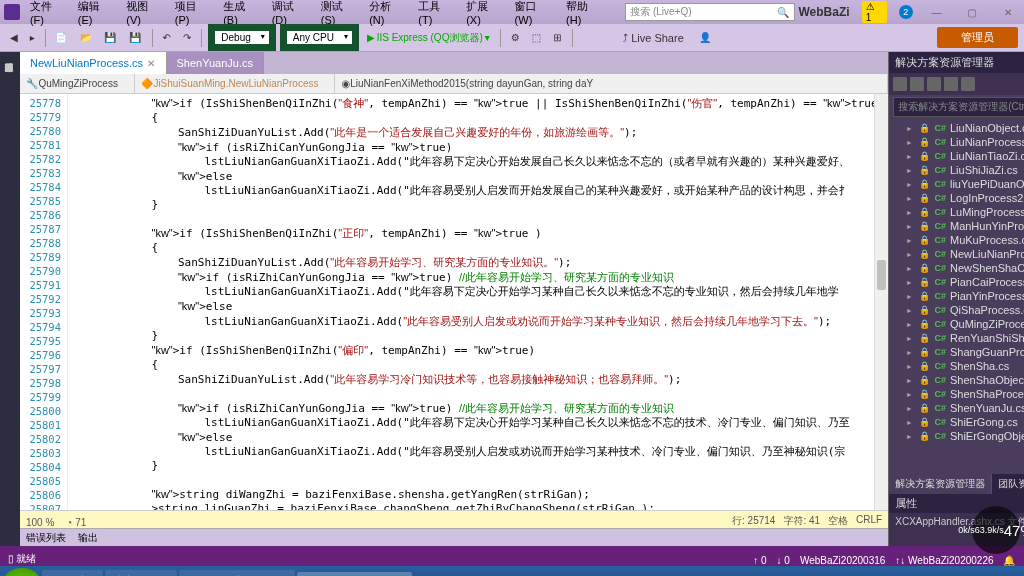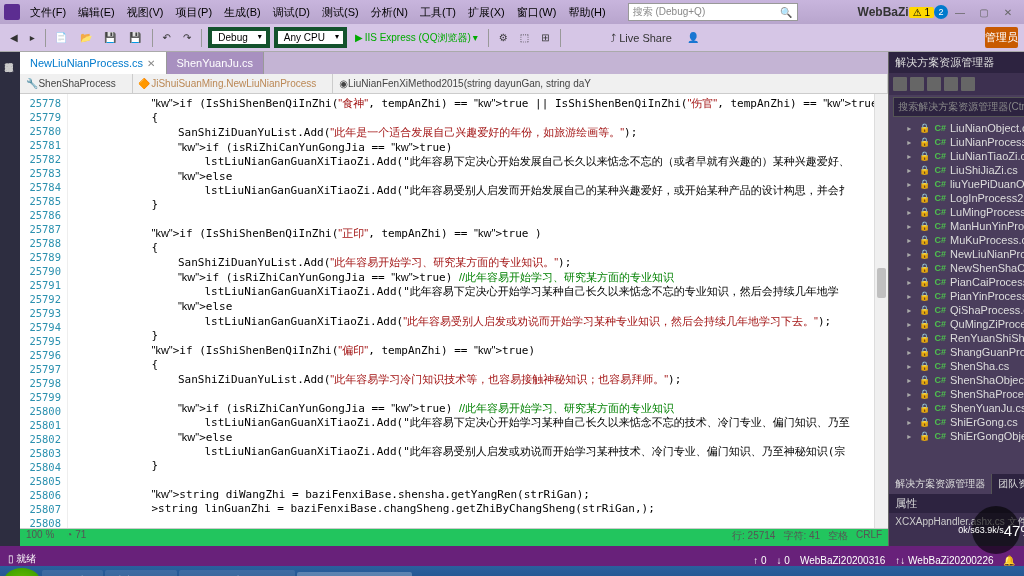--- a/index.html
+++ b/index.html
@@ -1,50 +1,50 @@
 <!DOCTYPE html>
 <html><head>
 <meta charset="utf-8">
 <style>
 * { margin: 0; padding: 0; box-sizing: border-box; font-family: "Microsoft YaHei", "Segoe UI", sans-serif; }
 body { width: 1024px; height: 576px; overflow: hidden; background: #eee; font-size: 11px; }
 .titlebar { height: 24px; background: linear-gradient(#c8b5dd, #b8a5cd); display: flex; align-items: center; padding: 0 4px; gap: 4px; }
 .titlebar .logo { width: 16px; height: 16px; background: #5c2d91; border-radius: 2px; }
 .menu-item { padding: 2px 6px; cursor: pointer; font-size: 11px; }
 .searchbox { margin-left: 12px; display: flex; align-items: center; border: 1px solid #999; background: #fff; height: 18px; width: 170px; padding: 0 4px; font-size: 10px; color: #888; }
-.titlebar .right { margin-left: auto; display: flex; gap: 0; align-items: center; }
+.titlebar .right { margin-left: auto; display: flex; gap: 12px; align-items: center; }
 .webbazi { font-weight: bold; font-size: 12px; color: #333; }
 .win-btn { width: 24px; height: 18px; display: flex; align-items: center; justify-content: center; font-size: 10px; color: #666; }
 .badge1 { background: #ffd800; color: #000; border-radius: 2px; padding: 0 4px; font-size: 10px; }
 .badge2 { background: #007acc; color: #fff; border-radius: 50%; width: 14px; height: 14px; display: inline-flex; align-items: center; justify-content: center; font-size: 9px; }
 .toolbar { height: 28px; background: #d6c6e6; display: flex; align-items: center; padding: 0 6px; gap: 4px; border-bottom: 1px solid #aaa; }
 .tb-btn { padding: 2px 4px; font-size: 10px; color: #333; }
 .tb-sep { width: 1px; height: 18px; background: #999; margin: 0 2px; }
-.tb-dd { border: 4px solid #14532d; background: #fff; padding: 1px 18px 1px 6px; font-size: 10px; position: relative; }
+.tb-dd { border: 7px solid #14532d; background: #fff; padding: 1px 18px 1px 6px; font-size: 10px; position: relative; }
 .tb-dd::after { content: "▾"; position: absolute; right: 4px; font-size: 8px; }
 .play-btn { color: #0a0; display: flex; align-items: center; gap: 2px; }
-.admin-btn { background: #c85a00; color: #fff; padding: 3px 0; border-radius: 2px; font-size: 11px; margin-left: auto; }
+.admin-btn { background: #c85a00; color: #fff; padding: 3px 24px; border-radius: 2px; font-size: 11px; margin-left: auto; }
 .live-share { color: #333; padding: 0 8px; margin-left: 36px; }
 .main { display: flex; height: 494px; }
 .left-tool { width: 20px; background: #2d2d40; color: #ccc; writing-mode: vertical-lr; font-size: 9px; padding: 4px 2px; display: flex; flex-direction: column; gap: 8px; }
 .editor-area { flex: 1; display: flex; flex-direction: column; background: #fff; }
 .tabs { height: 22px; background: #c4b4d4; display: flex; }
 .tab { padding: 3px 10px; font-size: 11px; border-right: 1px solid #999; display: flex; align-items: center; gap: 4px; }
 .tab.active { background: #fff; color: #007acc; }
 .tab.inactive { background: #a890c0; color: #fff; }
 .tab .close { font-size: 10px; color: #888; }
 .navbar { height: 20px; background: #f0f0f0; border-bottom: 1px solid #ccc; display: flex; align-items: center; font-size: 10px; }
 .navbar .dd { padding: 0 16px 0 6px; position: relative; border-right: 1px solid #ccc; height: 100%; display: flex; align-items: center; color: #444; }
 .navbar .dd.orange { color: #b85; }
 .code-wrap { flex: 1; display: flex; overflow: hidden; position: relative; }
 .gutter { width: 48px; background: #fff; text-align: right; padding-right: 6px; color: #2b91af; font-size: 10.5px; font-family: Consolas, monospace; line-height: 14px; padding-top: 2px; border-right: 1px solid #eee; }
 .code { flex: 1; font-family: Consolas, monospace; font-size: 11px; line-height: 14px; padding: 2px 4px; white-space: pre; overflow: hidden; color: #000; }
 .str { color: #a31515; }
 .cm { color: #008000; }
-.code-status { height: 18px; background: #22c55e; border-top: 1px solid #ccc; display: flex; align-items: flex-start; font-size: 10px; padding: 0 6px; gap: 12px; color: #555; }
+.code-status { height: 18px; background: #fef9c3; border-top: 1px solid #ccc; display: flex; align-items: flex-end; font-size: 10px; padding: 0 6px; gap: 12px; color: #555; }
 .code-status .right { margin-left: auto; display: flex; gap: 8px; }
 .bottom-tabs { height: 18px; background: #d0c0e0; display: flex; align-items: center; font-size: 10px; padding: 0 6px; gap: 12px; border-top: 1px solid #aaa; }
 .side-panel { width: 206px; background: #4a3d5c; color: #ddd; display: flex; flex-direction: column; border-left: 1px solid #666; }
 .side-title { background: #2d2340; padding: 3px 6px; font-size: 11px; display: flex; justify-content: space-between; }
 .side-toolbar { height: 22px; background: #3d3050; display: flex; align-items: center; padding: 0 4px; gap: 3px; }
 .side-toolbar .icon { width: 14px; height: 14px; background: #666; border-radius: 1px; }
 .side-search { height: 20px; background: #2d2340; margin: 2px 4px; display: flex; align-items: center; padding: 0 4px; color: #888; font-size: 10px; border: 1px solid #555; }
 .tree { flex: 1; overflow: auto; padding: 2px 0; }
 .tree-item { display: flex; align-items: center; padding: 1px 4px 1px 18px; font-size: 11px; color: #ddd; white-space: nowrap; gap: 4px; }
 .tree-item .arr { width: 8px; color: #aaa; font-size: 8px; }
@@ -81,21 +81,21 @@
       <span class="menu-item">生成(B)</span>
       <span class="menu-item">调试(D)</span>
       <span class="menu-item">测试(S)</span>
       <span class="menu-item">分析(N)</span>
       <span class="menu-item">工具(T)</span>
       <span class="menu-item">扩展(X)</span>
       <span class="menu-item">窗口(W)</span>
       <span class="menu-item">帮助(H)</span>
     </div>
   <div class="searchbox">
-    <span>搜索 (Debug+Q)</span>
+    <span>搜索 (Live+Q)</span>
     <span style="margin-left:auto">🔍</span>
   </div>
   <div class="right">
     <span class="webbazi">WebBaZi</span>
     <span class="badge1">⚠ <span>1</span></span>
     <span class="badge2">2</span>
     <span class="win-btn">—</span>
     <span class="win-btn">▢</span>
     <span class="win-btn">✕</span>
   </div>
@@ -131,21 +131,21 @@
     <span>服务器资源管理器</span>
     <span>工具箱</span>
   </div>
 
   <div class="editor-area">
     <div class="tabs" id="editor-tabs">
         <div class="tab active">NewLiuNianProcess.cs <span class="close">✕</span></div>
         <div class="tab inactive">ShenYuanJu.cs</div>
       </div>
     <div class="navbar">
-      <div class="dd">🔧 <span>ShenShaProcess</span></div>
+      <div class="dd">🔧 <span>QuMingZiProcess</span></div>
       <div class="dd orange">🔶 <span>JiShuiSuanMing.NewLiuNianProcess</span></div>
       <div class="dd" style="flex:1">◉ <span>LiuNianFenXiMethod2015(string dayunGan, string daY</span></div>
     </div>
     <div class="code-wrap">
       <div class="gutter" id="gutter">25778
 25779
 25780
 25781
 25782
 25783
@@ -218,20 +218,24 @@
     <div class="code-status">
       <span>100 %</span>
       <span>◔ <span>71</span></span>
       <div class="right">
         <span>行: 25714</span>
         <span>字符: 41</span>
         <span>空格</span>
         <span>CRLF</span>
       </div>
     </div>
+    <div class="bottom-tabs">
+      <span>错误列表</span>
+      <span>输出</span>
+    </div>
   </div>
 
   <div class="side-panel">
     <div class="side-title">
       <span>解决方案资源管理器</span>
 
     </div>
     <div class="side-toolbar">
       <div class="icon"></div>
       <div class="icon"></div>

